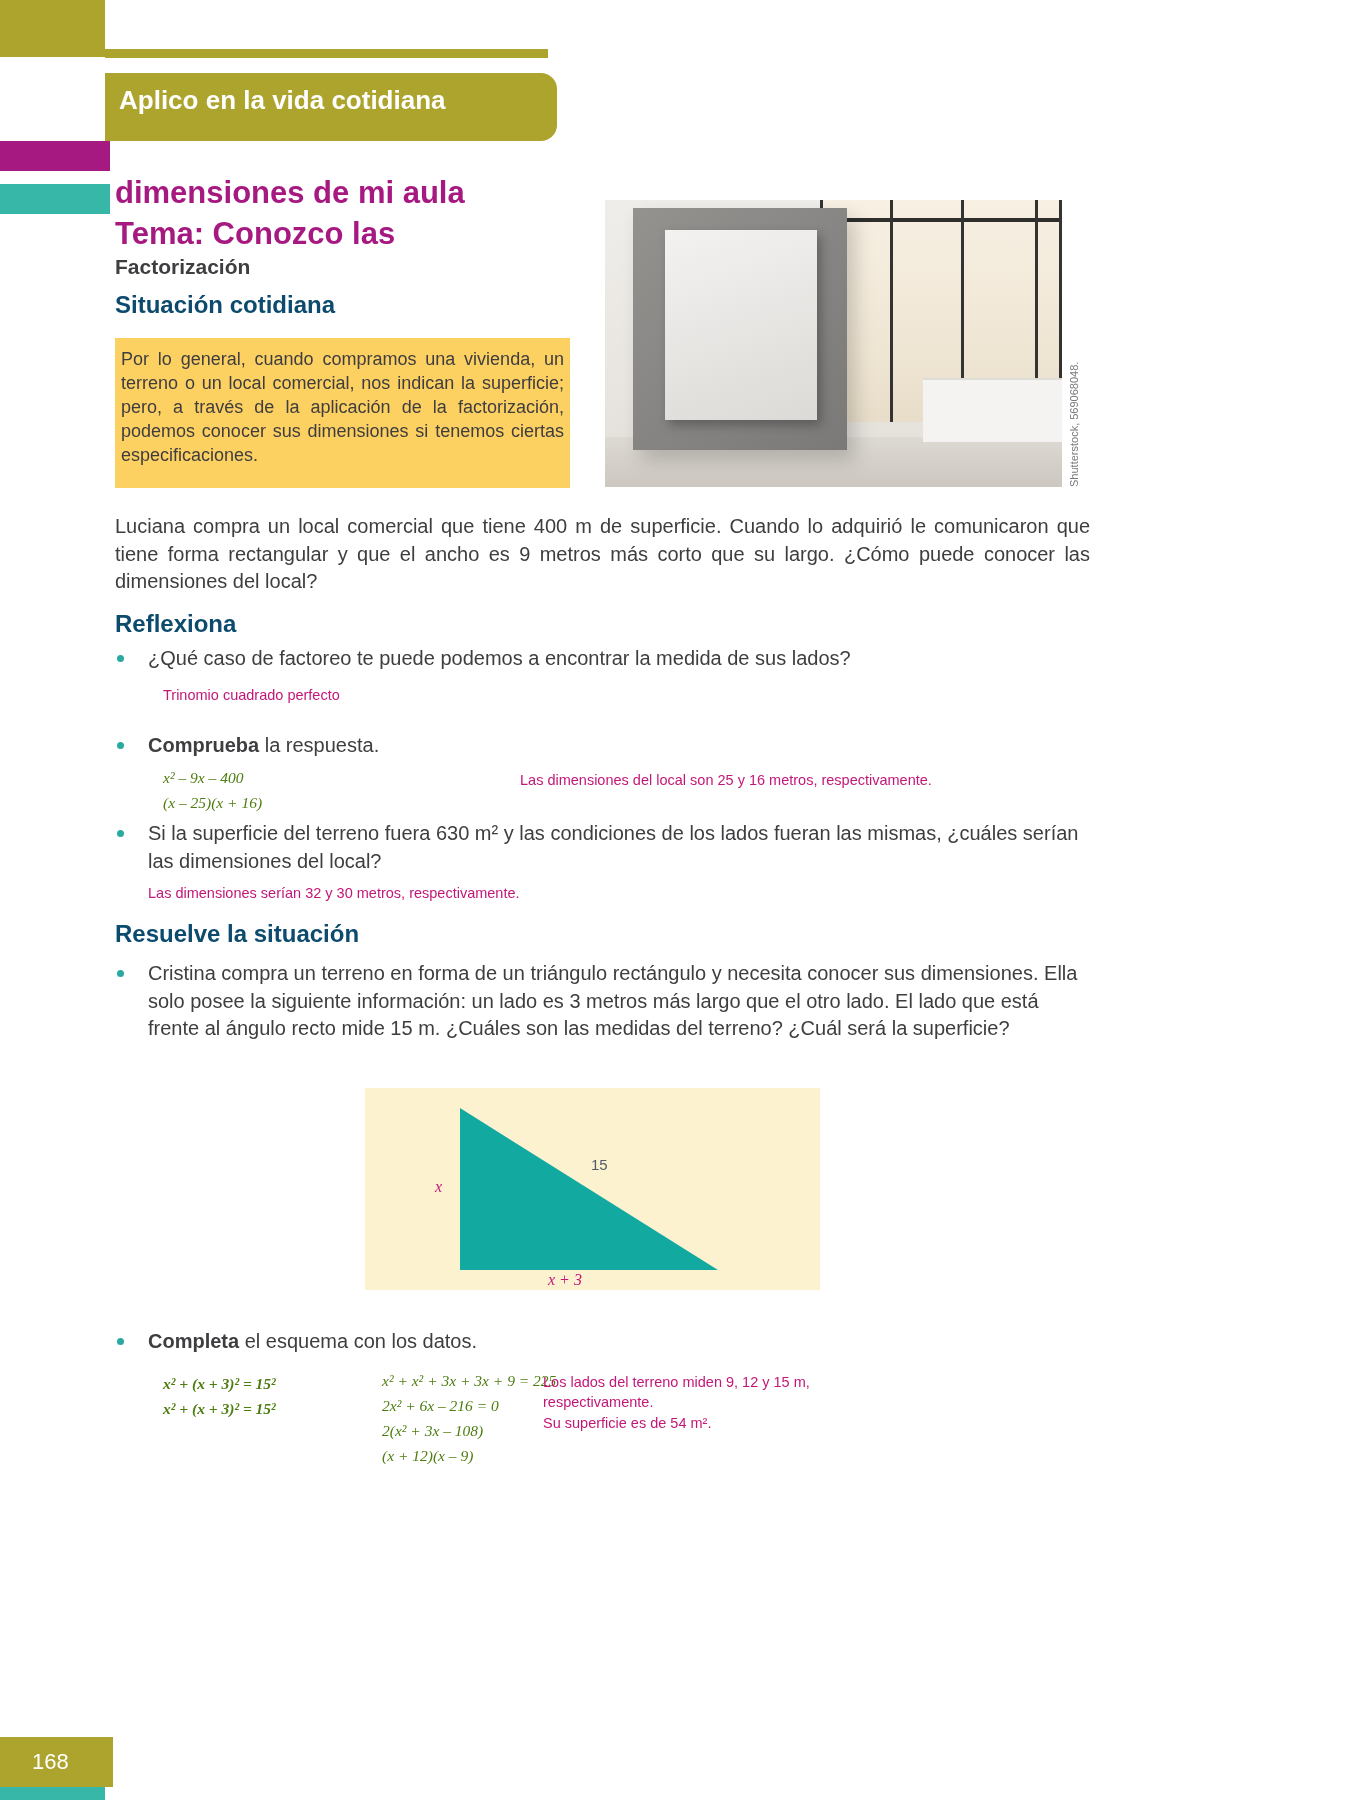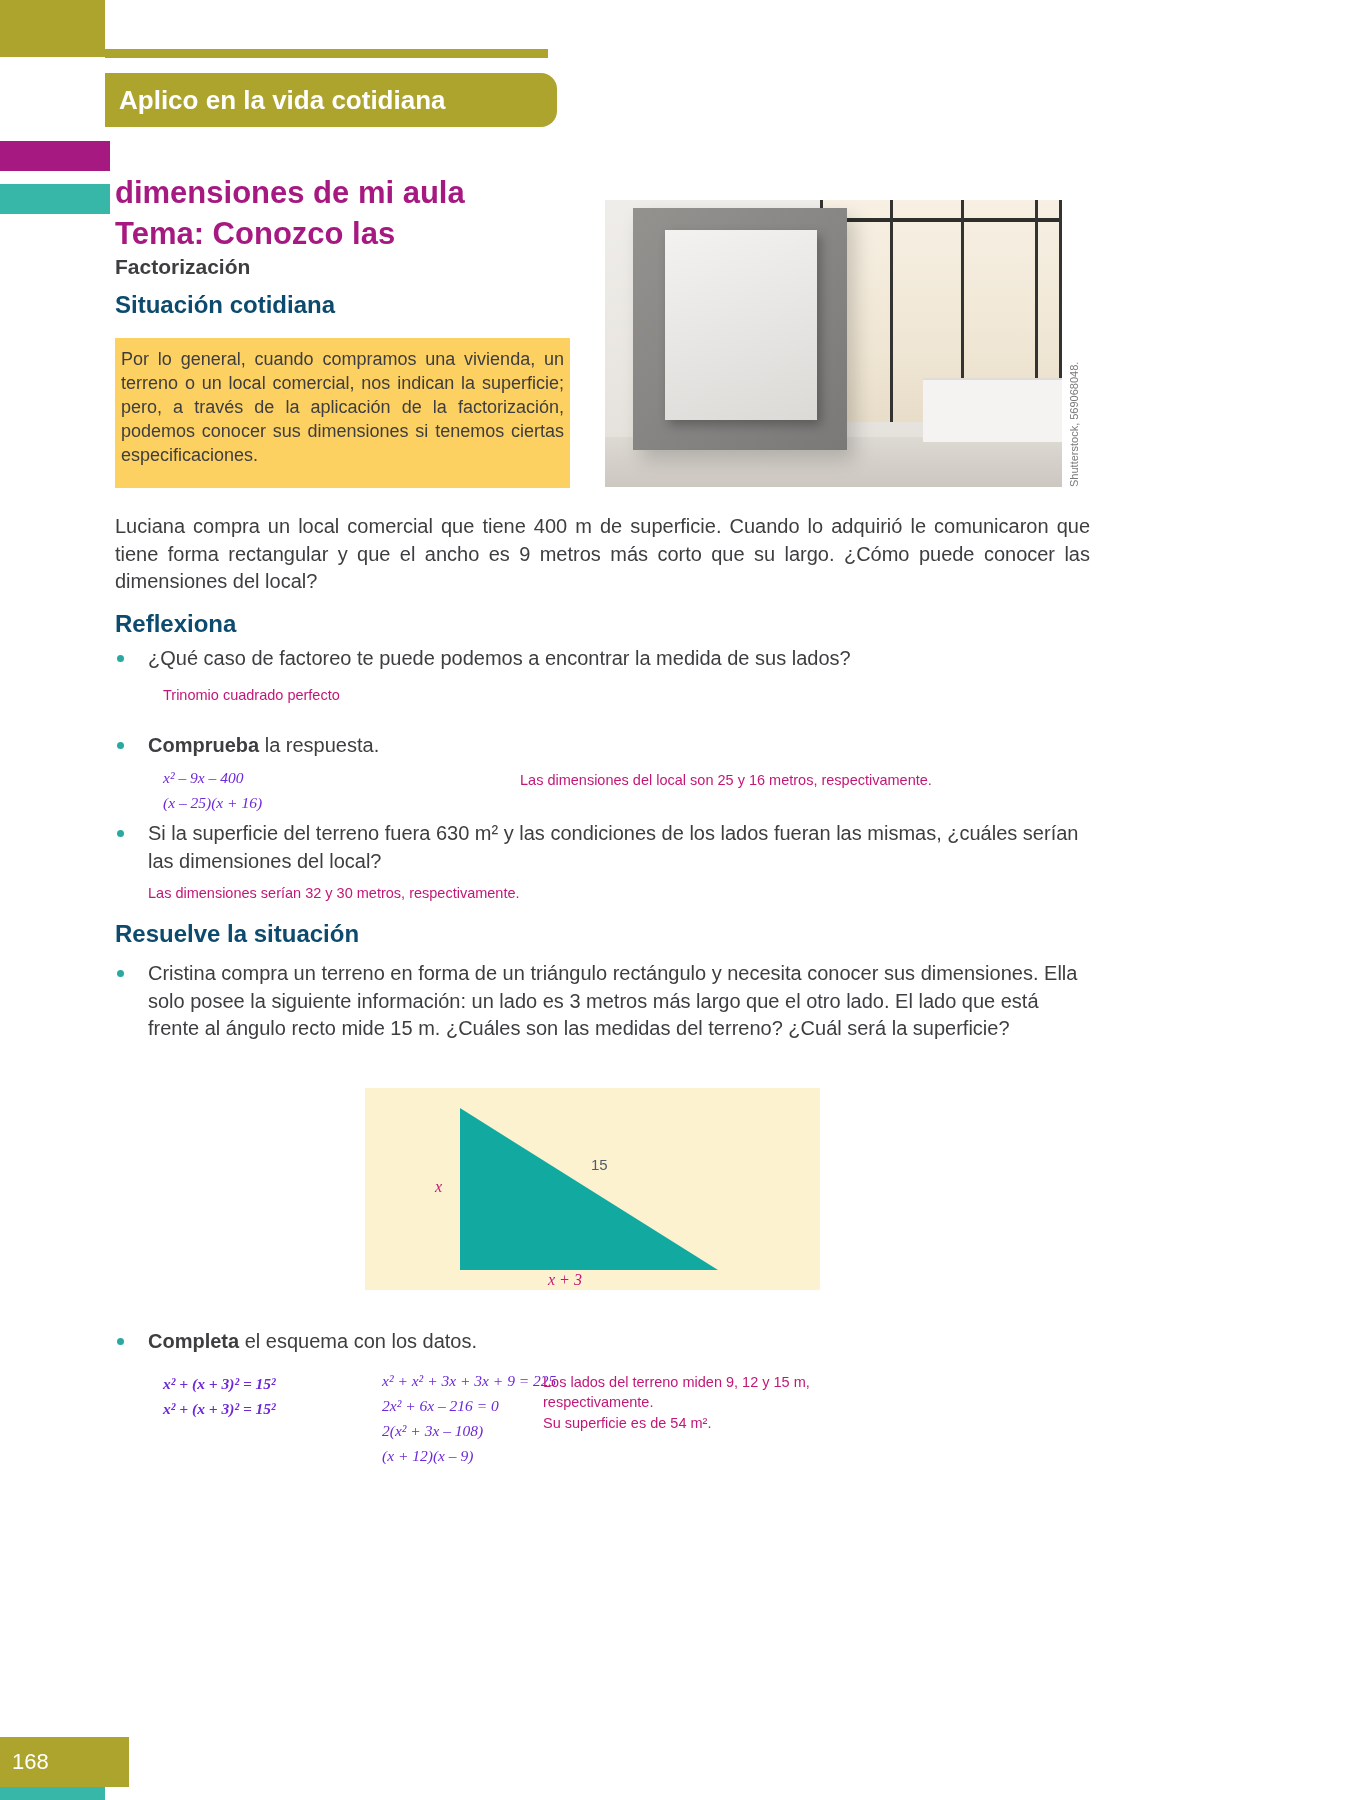--- a/index.html
+++ b/index.html
@@ -3,27 +3,27 @@
 <meta charset="utf-8">
 <style>
   html,body { margin:0; padding:0; background:#ffffff; }
   .page {
     position:relative; width:1350px; height:1800px; background:#ffffff;
     font-family:"Liberation Sans", sans-serif; color:#3e3d40; overflow:hidden;
   }
   
   .corner-block { position:absolute; left:0; top:0; width:105px; height:57px; background:#ada42d; }
   .thin-strip   { position:absolute; left:105px; top:49px; width:443px; height:9px; background:#ada42d; }
-  .title-band   { position:absolute; left:105px; top:73px; width:452px; height:54px; background:#ada42d;
+  .title-band   { position:absolute; left:105px; top:73px; width:452px; height:68px; background:#ada42d;
                   border-radius:0 16px 16px 0; color:#ffffff; font-size:26px; font-weight:bold;
                   line-height:54px; padding-left:14px; box-sizing:border-box; }
   .tab-magenta  { position:absolute; left:0; top:141px; width:110px; height:30px; background:#a61980; }
   .tab-teal     { position:absolute; left:0; top:184px; width:110px; height:30px; background:#36b7a8; }
-  .pagenum-block{ position:absolute; left:0; top:1737px; width:129px; height:50px; background:#ada42d;
-                  color:#ffffff; font-size:22px; line-height:50px; padding-left:12px; box-sizing:border-box; }
+  .pagenum-block{ position:absolute; left:0; top:1737px; width:113px; height:50px; background:#ada42d;
+                  color:#ffffff; font-size:22px; line-height:50px; padding-left:32px; box-sizing:border-box; }
   .bottom-teal  { position:absolute; left:0; top:1787px; width:105px; height:13px; background:#36b7a8; }
 
   
   .topic-title  { position:absolute; left:115px; top:172px; width:480px; color:#a61980;
                   font-size:31px; font-weight:bold; line-height:41px; }
   .subtitle     { position:absolute; left:115px; top:255px; font-size:21px; font-weight:bold; color:#3e3d40; }
   .orange-head  { position:absolute; left:115px; color:#0c4a6e; font-size:24px; font-weight:bold; }
   .h-situacion  { top:291px; }
   .h-reflexiona { top:610px; }
   .h-resuelve   { top:920px; }
@@ -41,21 +41,21 @@
   .bullet .btext{ font-size:20px; line-height:1.38; color:#3e3d40; }
   .b1 { top:645px; }  .b2 { top:732px; }  .b3 { top:820px; }
   .b4 { top:960px; }  .b5 { top:1328px; }
   .bold { font-weight:bold; }
 
   .answer       { position:absolute; color:#c31778; font-size:14.5px; line-height:1.35; }
   .a1 { left:163px; top:686px; }
   .a2 { left:520px; top:771px; width:420px; }
   .a3 { left:148px; top:884px; }
 
-  .math         { position:absolute; color:#6d28d9; font-family:"Liberation Serif", serif;
+  .math         { position:absolute; color:#4d7c0f; font-family:"Liberation Serif", serif;
                   font-style:italic; font-size:15.5px; line-height:25px; }
   .m-work       { left:163px; top:765px; }
   .m-col1       { left:163px; top:1371px;font-weight:bold; }
   .m-col2       { left:365px; top:1368px;margin-left:17px; }
   .final-answer { position:absolute; left:543px; top:1372px; width:380px;
                   color:#c31778; font-size:14.5px; line-height:1.4; }
 
   
   .photo { position:absolute; left:605px; top:200px; width:457px; height:287px;
            background:linear-gradient(180deg,#efedea 0%,#e9e6e1 60%,#e2dfd9 100%); overflow:hidden; }

